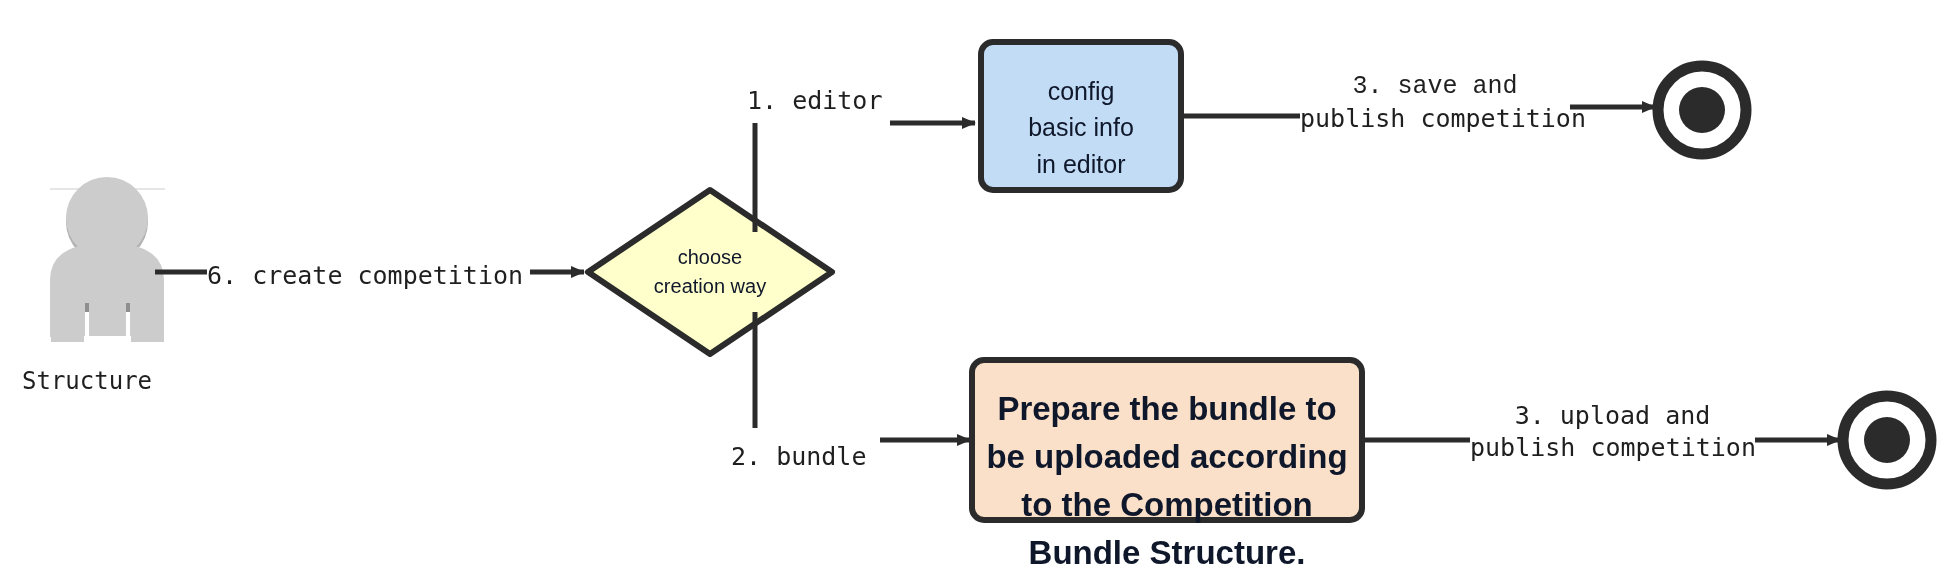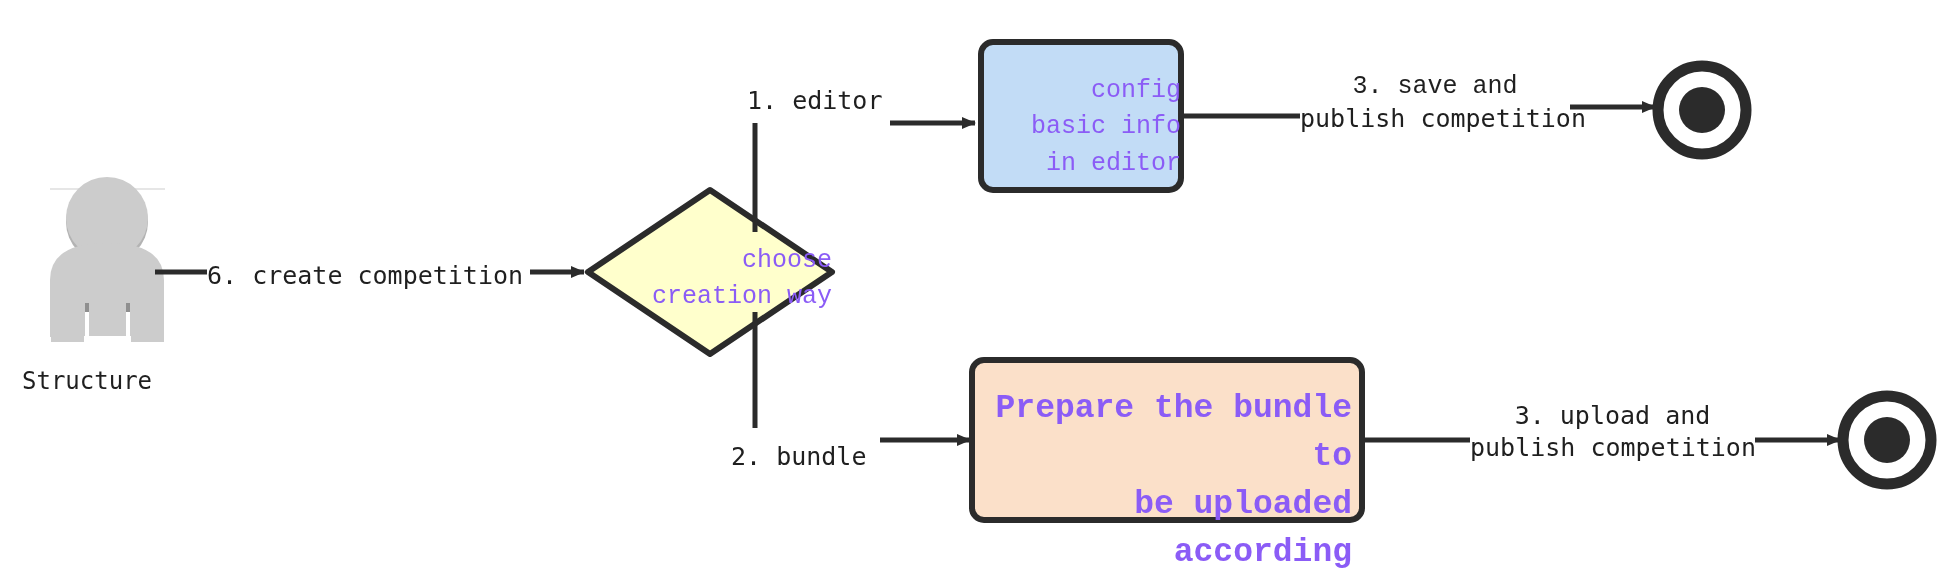--- a/index.html
+++ b/index.html
@@ -34,28 +34,28 @@
   .edge-label {
     font-size: 25px;
     letter-spacing: 0px;
     text-align: center;
   }
   .actor-label {
     font-size: 24px;
   }
   .node-text {
     position: absolute;
-    color: #8b5cf6;
-    font-family: Liberation Mono, monospace;
-    text-align: right;
+    color: #0f172a;
+    font-family: Liberation Sans, sans-serif;
+    text-align: center;
     line-height: 1.45;
     white-space: pre-line;
   }
   .decision-text {
-    font-size: 25px;
+    font-size: 20px;
   }
   .blue-text {
     font-size: 25px;
   }
   .orange-text {
     font-size: 33px;
     font-weight: bold;
   }
 </style>
 </head>

